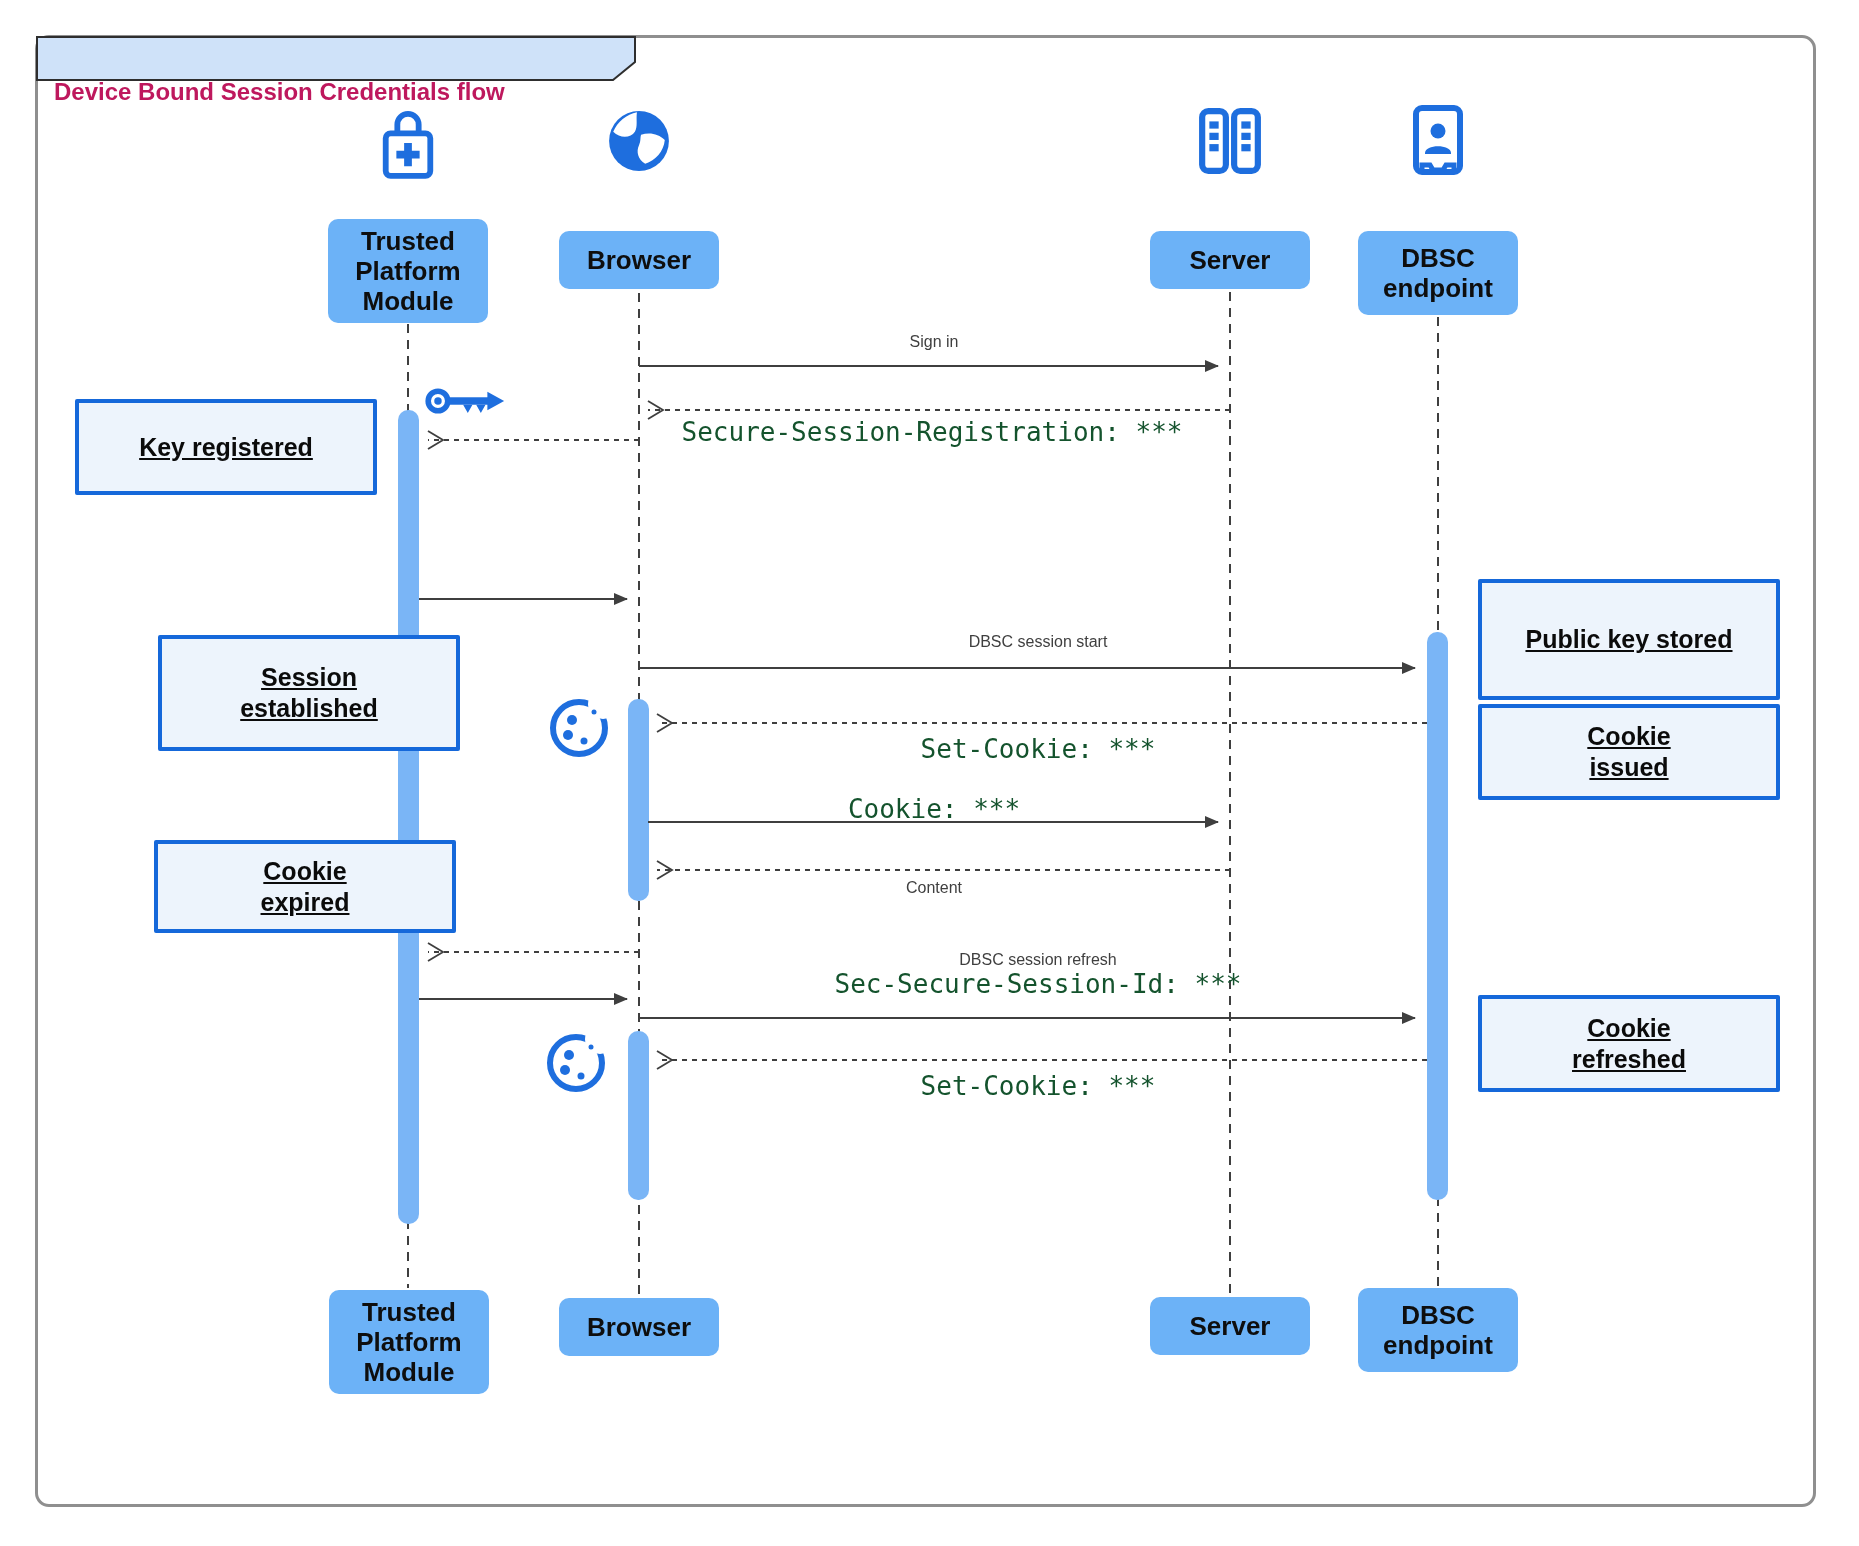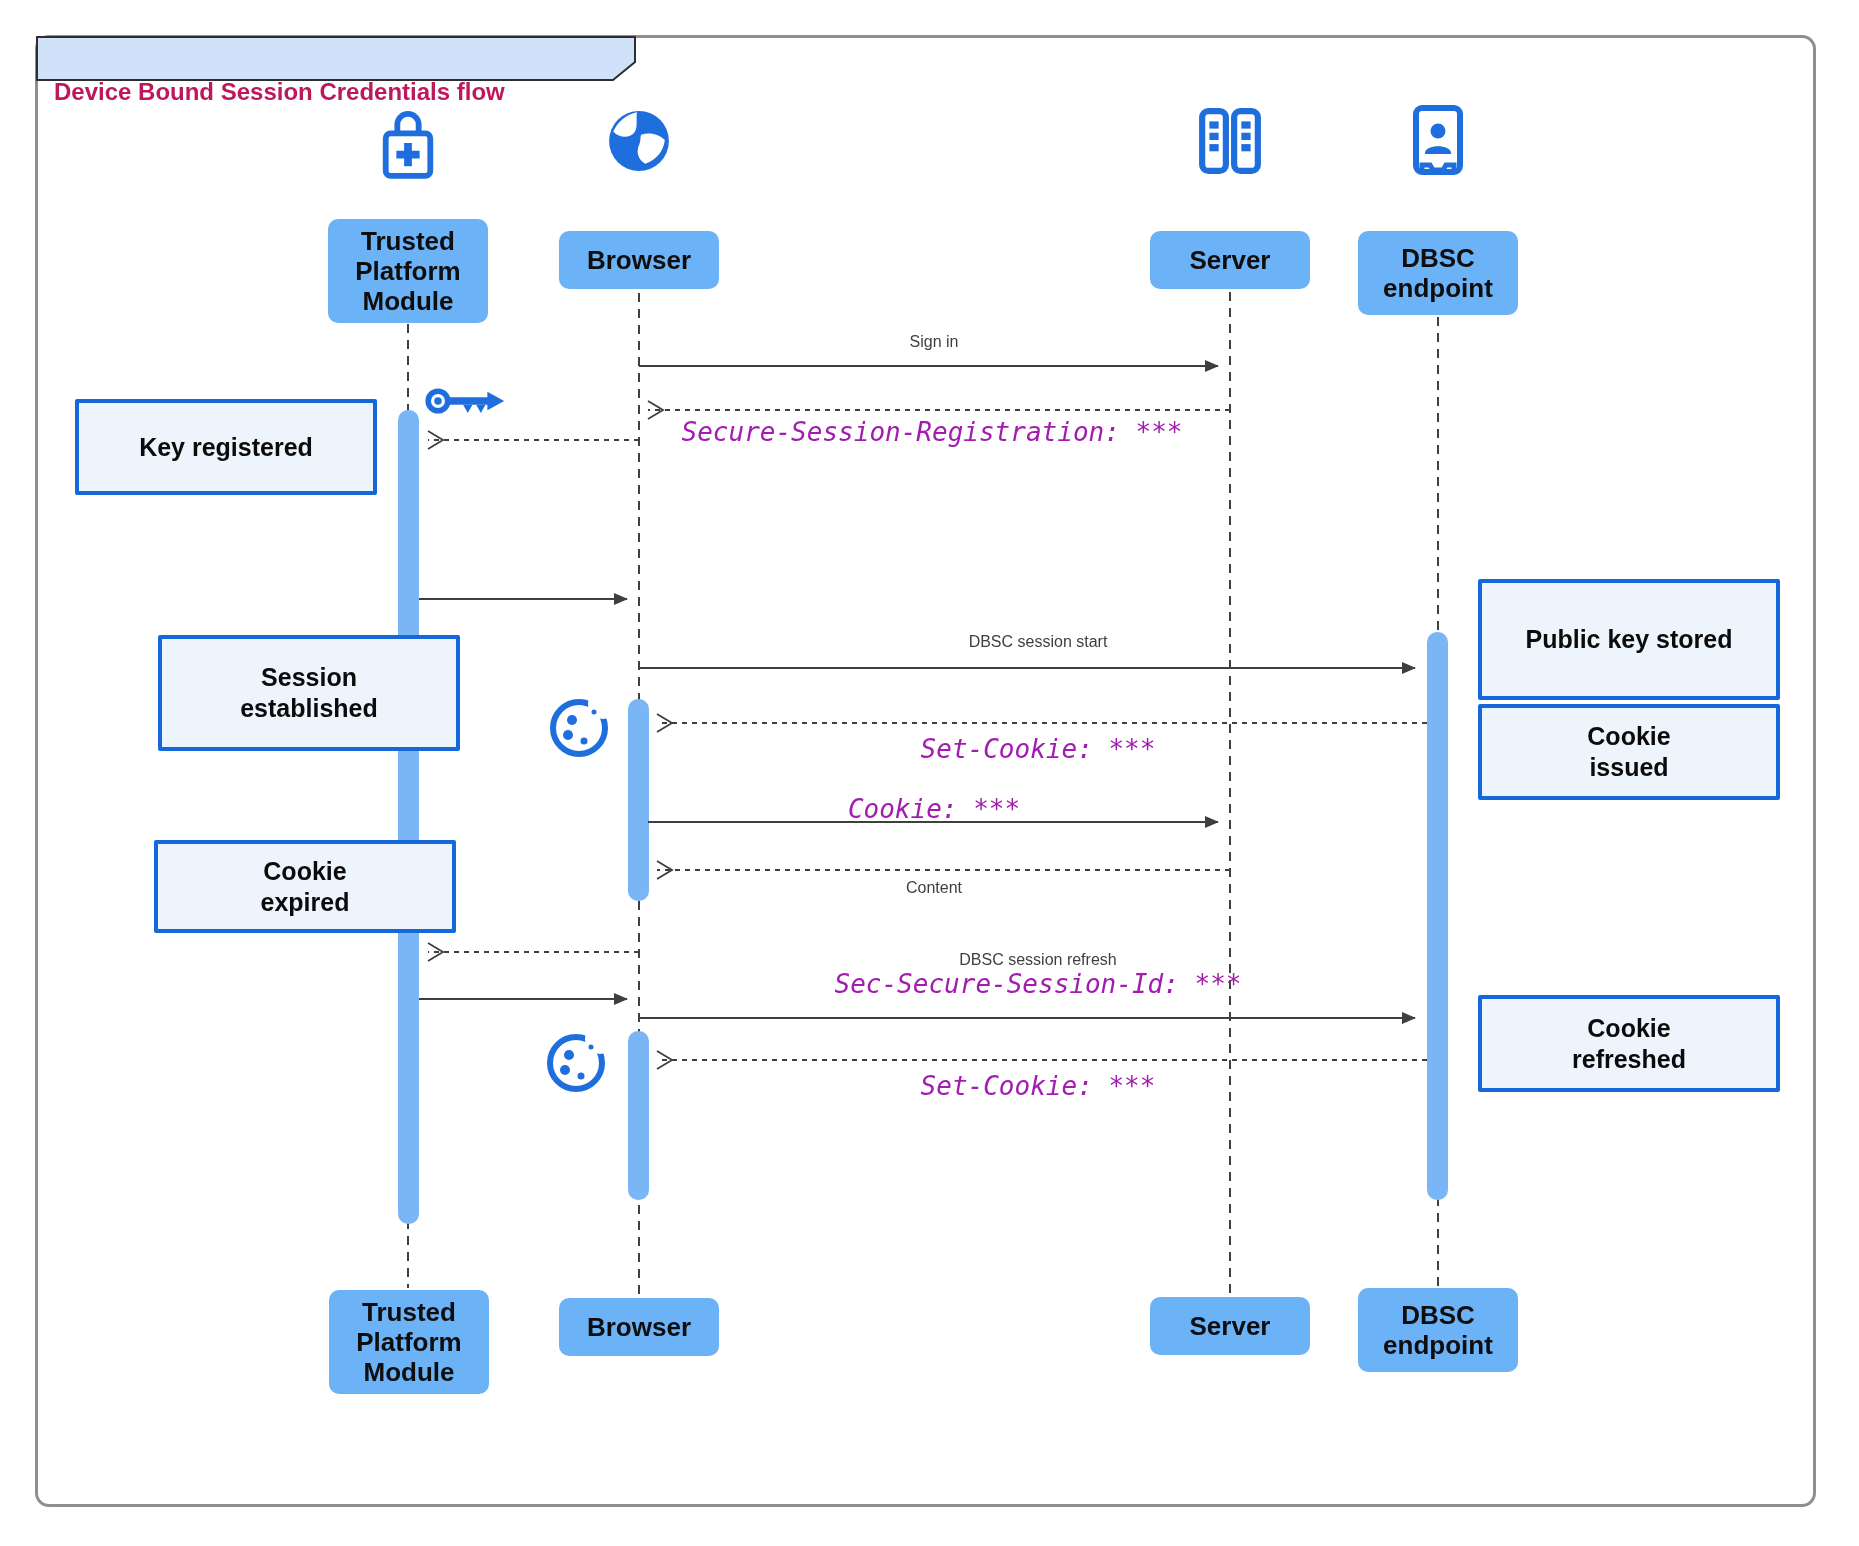--- a/index.html
+++ b/index.html
@@ -10,29 +10,29 @@
   .title-tab-svg{position:absolute;left:36px;top:36px;}
   .title-text{position:absolute;left:54px;top:38px;height:44px;line-height:44px;
               font-size:24px;font-weight:bold;color:#be185d;margin-top:32px;}
   .pbox{position:absolute;background:var(--participant-fill,#6cb2f7);border-radius:10px;
         display:flex;align-items:center;justify-content:center;text-align:center;
         font-weight:bold;font-size:26px;line-height:30px;color:#0e0e0e;box-sizing:border-box;}
   .note{position:absolute;background:var(--note-fill,#edf4fc);
         border:4px solid var(--note-border,#1568da);border-radius:2px;
         display:flex;align-items:center;justify-content:center;text-align:center;
         font-weight:bold;font-size:25px;line-height:31px;color:#0b0b0b;
-        white-space:pre-line;box-sizing:border-box;}
+        white-space:pre-line;box-sizing:border-box;text-decoration:underline;}
   .bar{position:absolute;width:21px;background:var(--activation-fill,#7ab5f6);border-radius:10px;}
   .overlay{position:absolute;left:0;top:0;}
   .lifeline{stroke:#3f3f3f;stroke-width:2;stroke-dasharray:9 7;fill:none;}
   .msgline{stroke:var(--arrow,#3f3f3f);stroke-width:2;fill:none;}
   .dash{stroke-dasharray:5 5;}
   .mlabel{position:absolute;transform:translateX(-50%);white-space:nowrap;text-align:center;}
   .sans{font-size:16px;color:#3f3f3f;}
-  .mono{font-family:"DejaVu Sans Mono","Liberation Mono",monospace;font-size:26px;color:#a21caf;font-style:italic;}
+  .mono{font-family:"DejaVu Sans Mono","Liberation Mono",monospace;font-size:26px;color:#14532d;}
   .iconsvg{position:absolute;color:var(--icon-blue,#1e6ede);}
 </style>
 </head>
 <body>
 
 <div class="canvas">
 
   <div class="frame"></div>
 
   <svg class="title-tab-svg" width="604" height="46">

